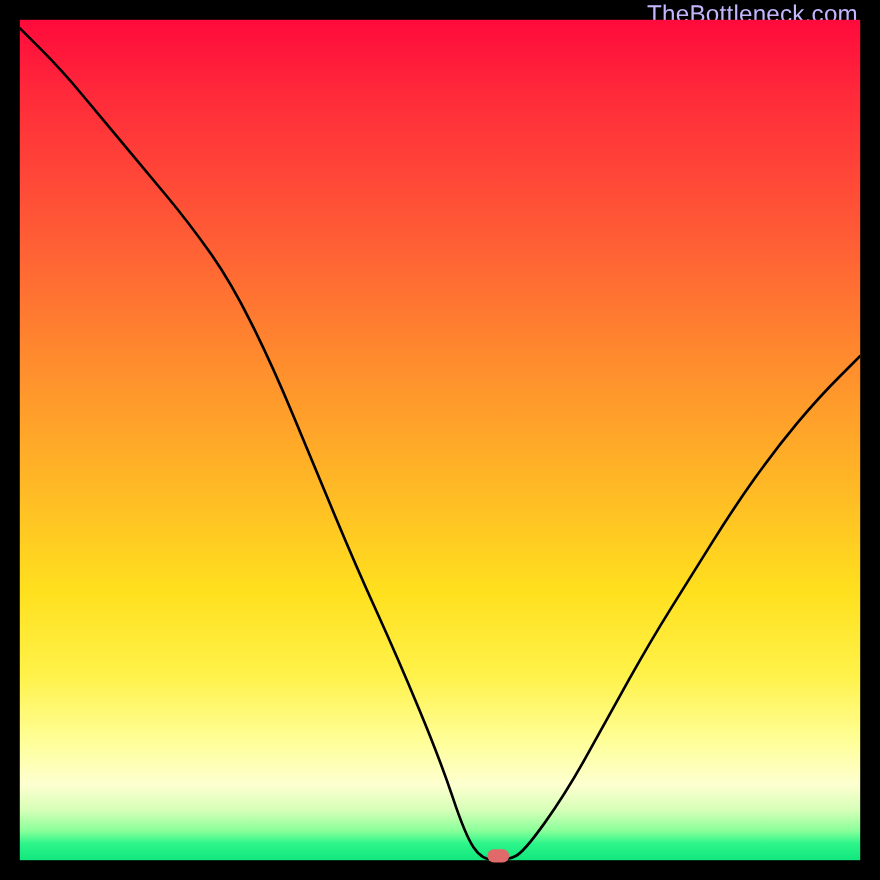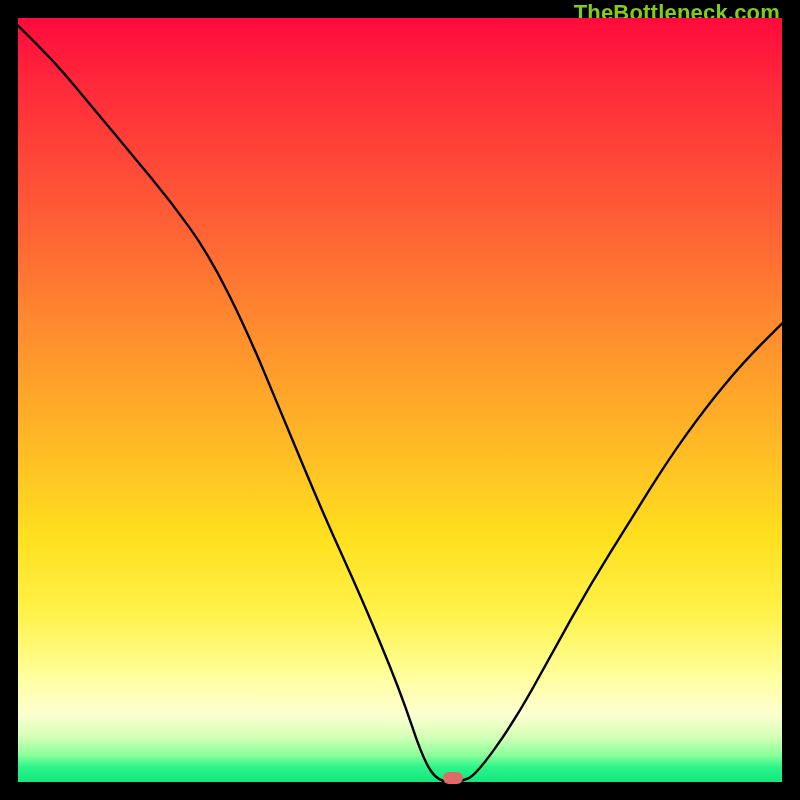--- a/index.html
+++ b/index.html
@@ -38,23 +38,23 @@
       #d7ffb8 94%,
       #8aff9a 96.5%,
       #2df58a 98%,
       #12e77e 100%
     );
   }
   .watermark {
     position: absolute;
     top: 0px;
     right: 20px;
-    color: #84cc16;
+    color: #c4b5fd;
     font-size: 22px;
-    font-weight: 700;
+    font-weight: 400;
     letter-spacing: 0.2px;
     user-select: none;
   }
   svg.curve {
     position: absolute;
     left: 0;
     top: 0;
     width: 764px;
     height: 764px;
   }

